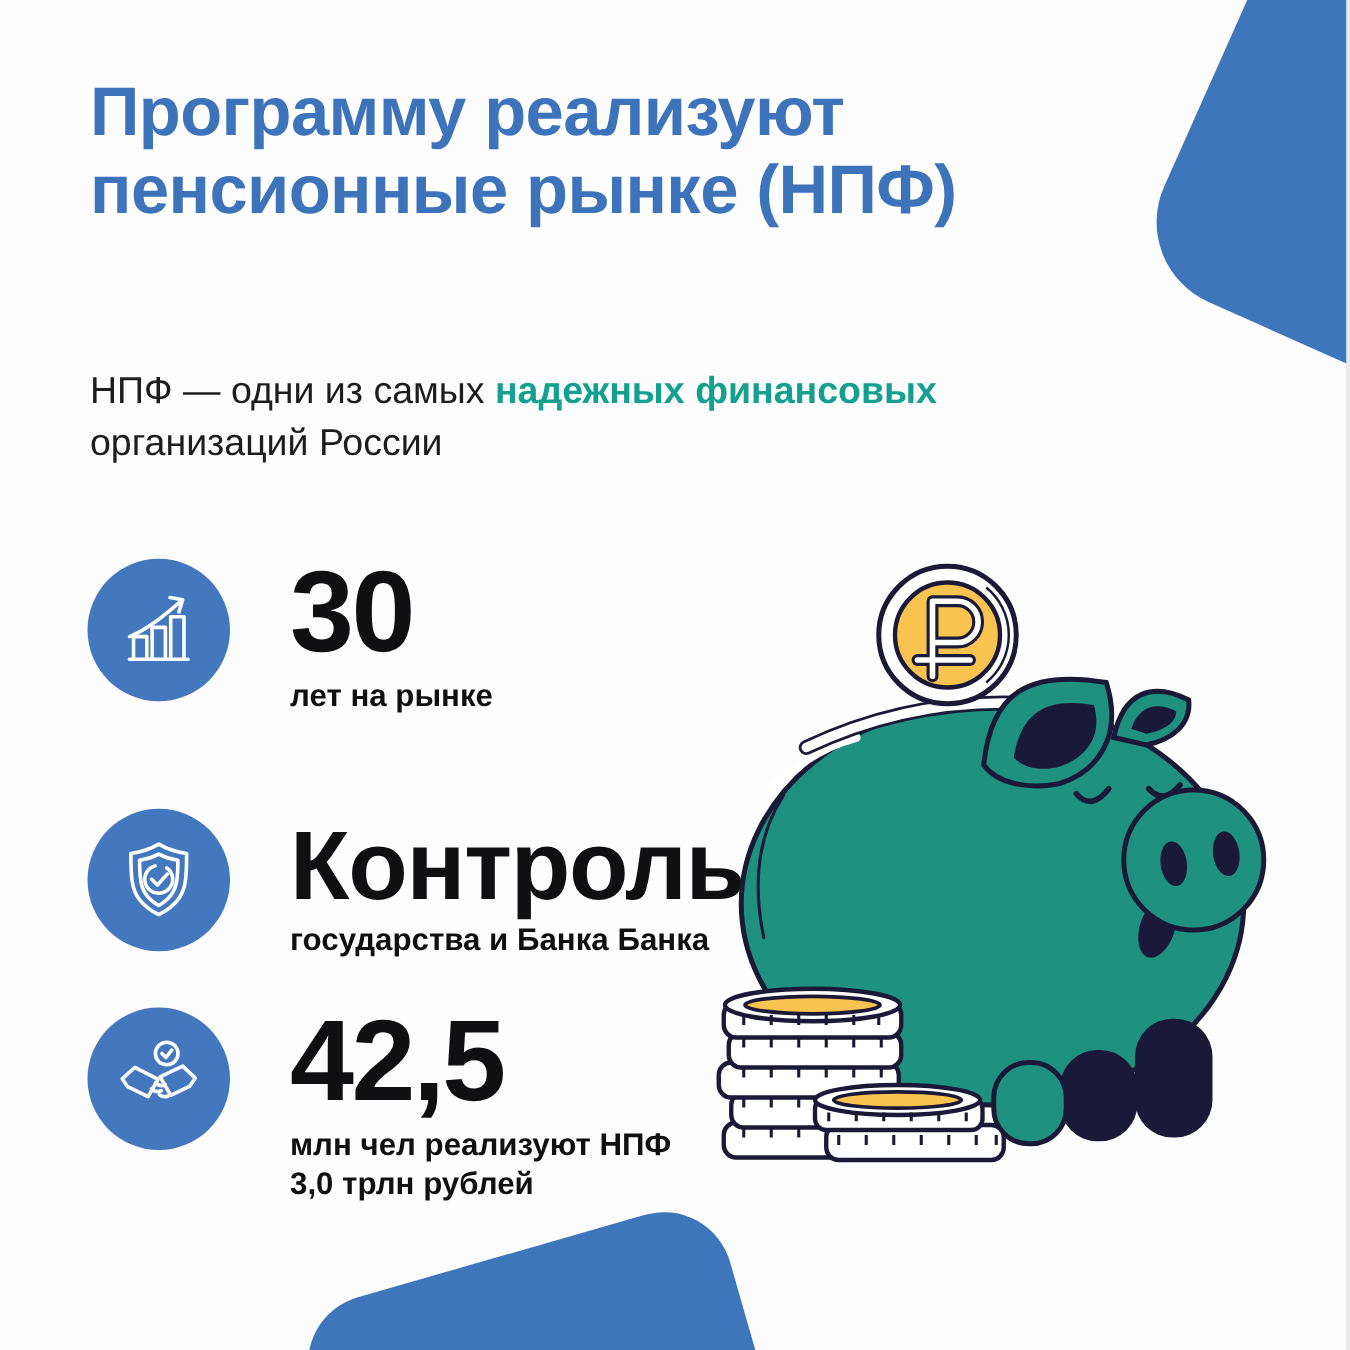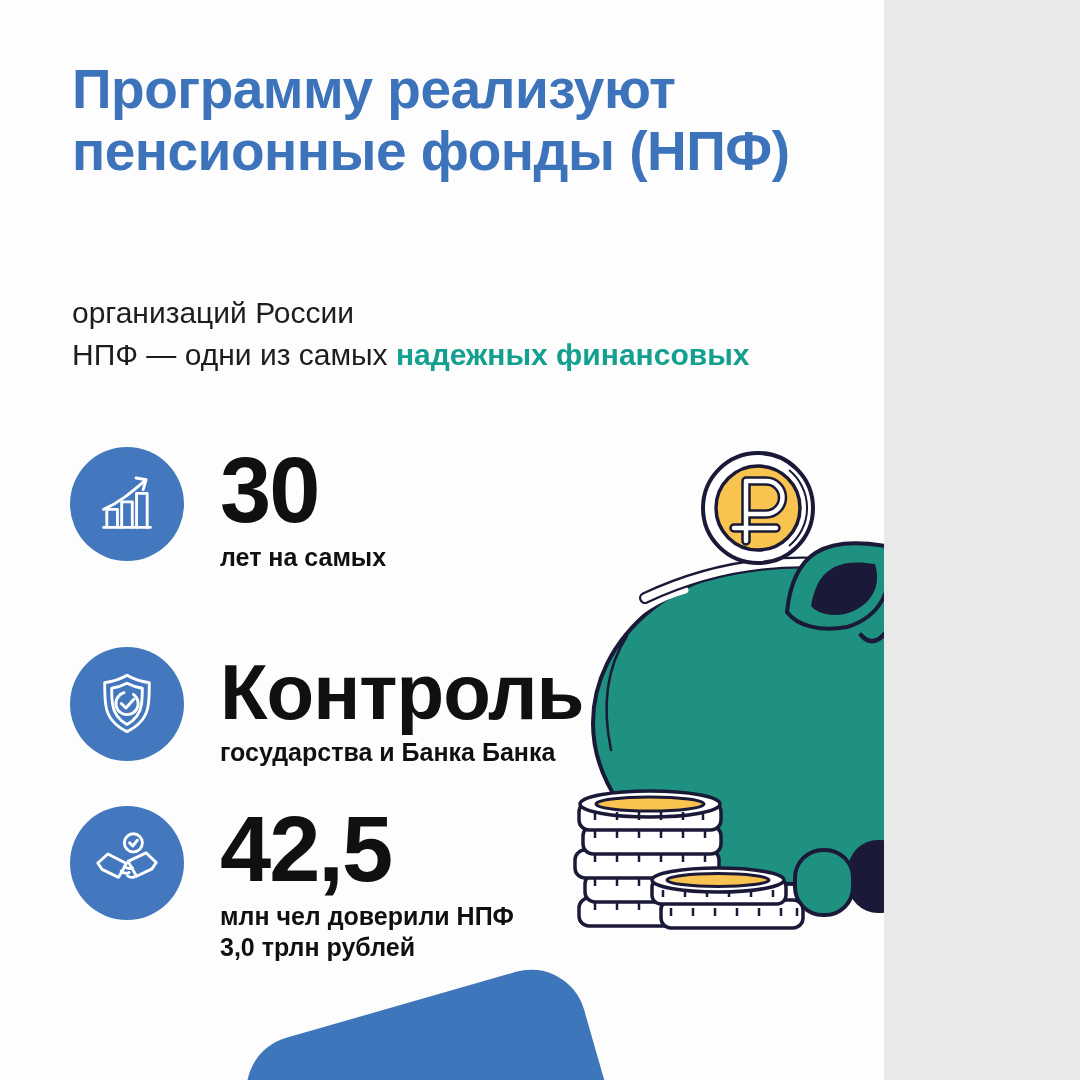--- a/index.html
+++ b/index.html
@@ -1,29 +1,29 @@
 <!DOCTYPE html>
 <html><head>
 <meta charset="utf-8">
 <style>
   html,body{margin:0;padding:0;background:#e9e9e9;}
   .canvas{
-    position:relative;width:884px;height:1080px;background:#fdfdfd;
+    position:relative;width:1077px;height:1080px;background:#fdfdfd;
     overflow:hidden;font-family:"Liberation Sans","DejaVu Sans",sans-serif;
   }
   
   .shape{position:absolute;background:#3e76bc;}
   .shape-top-right{left:996px;top:-225px;width:480px;height:560px;border-radius:70px;transform:rotate(24deg);}
   .shape-bottom{left:268px;top:999px;width:349px;height:300px;border-radius:55px;transform:rotate(-16deg);}
   
   .title{position:absolute;left:72px;top:58px;font-size:55px;line-height:62px;font-weight:bold;color:#3d73ba;letter-spacing:-0.5px;}
   .subtitle{position:absolute;left:72px;top:292px;font-size:30px;line-height:42px;color:#1d1d1f;font-weight:500;}
   .subtitle .hl{color:#13a08e;font-weight:bold;}
   
-  .stat{position:absolute;left:70px;display:flex;gap:36px;align-items:flex-start;}
+  .stat{position:absolute;left:70px;display:flex;gap:48px;align-items:flex-start;}
   .stat-1{top:447px;}
   .stat-2{top:647px;}
   .stat-3{top:806px;}
   .stat-circle{width:114px;height:114px;border-radius:50%;background:#4478be;display:flex;align-items:center;justify-content:center;flex:0 0 auto;}
   .stat-circle svg{width:68px;height:68px;}
   .stat-value{font-size:92px;line-height:0.95;font-weight:bold;color:#101012;letter-spacing:-2px;}
   .stat-2 .stat-value{font-size:78px;margin-top:8px;letter-spacing:-1px;}
   .stat-label{font-size:25px;line-height:31px;font-weight:bold;color:#101012;margin-top:8px;}
   .stat-label div:empty{display:none;}
   
@@ -33,45 +33,45 @@
 </head>
 <body>
 
 <div class="canvas">
 
   <div class="shape shape-top-right"></div>
   <div class="shape shape-bottom"></div>
 
   <div class="title">
     <div>Программу реализуют</div>
-    <div>пенсионные фонды (НПФ)</div>
+    <div>пенсионные рынке (НПФ)</div>
   </div>
 
   <div class="subtitle">
+    <div><span>НПФ — одни из самых </span><span class="hl">надежных финансовых</span></div>
     <div>организаций России</div>
-    <div><span>НПФ — одни из самых </span><span class="hl">надежных финансовых</span></div>
   </div>
 
   <div class="stat stat-1">
     <div class="stat-circle">
       <svg viewBox="0 0 64 64">
         <g class="ic">
           <path d="M10 54 H54"></path>
           <path d="M13 54 V37 H23 V54"></path>
           <path d="M27 54 V30 H37 V54"></path>
           <path d="M41 54 V22 H51 V54"></path>
           <path d="M10 37 C 24 31, 35 22, 49 10"></path>
           <path d="M40.5 7.5 L50 9.2 L47.2 18.4"></path>
         </g>
       </svg>
     </div>
     <div class="stat-text">
       <div class="stat-value">30</div>
       <div class="stat-label">
-        <div>лет на самых</div>
+        <div>лет на рынке</div>
 
       </div>
     </div>
   </div>
 
   <div class="stat stat-2">
     <div class="stat-circle">
       <svg viewBox="0 0 64 64">
         <g class="ic">
           <path d="M32 5 C 27 8, 18 11, 11 12 C 11 20, 11 28, 12.2 34 C 13.8 45, 21 52.5, 32 58 C 43 52.5, 50.2 45, 51.8 34 C 53 28, 53 20, 53 12 C 46 11, 37 8, 32 5 Z"></path>
@@ -100,21 +100,21 @@
           <path d="M59.5 31.5 L50 22.5 L33 30.5 L41 44.5 L55.5 37.5 Z"></path>
           <path d="M29.5 35 q 3.5 3.5 7.5 1.5"></path>
           <path d="M26.5 39.5 q 3.5 3.5 7.5 1.5"></path>
           <path d="M32.5 44 q 3 2.5 6.5 1"></path>
         </g>
       </svg>
     </div>
     <div class="stat-text">
       <div class="stat-value">42,5</div>
       <div class="stat-label">
-        <div>млн чел доверили НПФ</div>
+        <div>млн чел реализуют НПФ</div>
         <div>3,0 трлн рублей</div>
       </div>
     </div>
   </div>
 
   <div class="illus">
     <svg viewBox="0 0 520 570" width="520" height="570">
 
       <g>
         <ellipse cx="239" cy="303" rx="201" ry="161" fill="#1f9181" stroke="#1a1a38" stroke-width="4"></ellipse>

